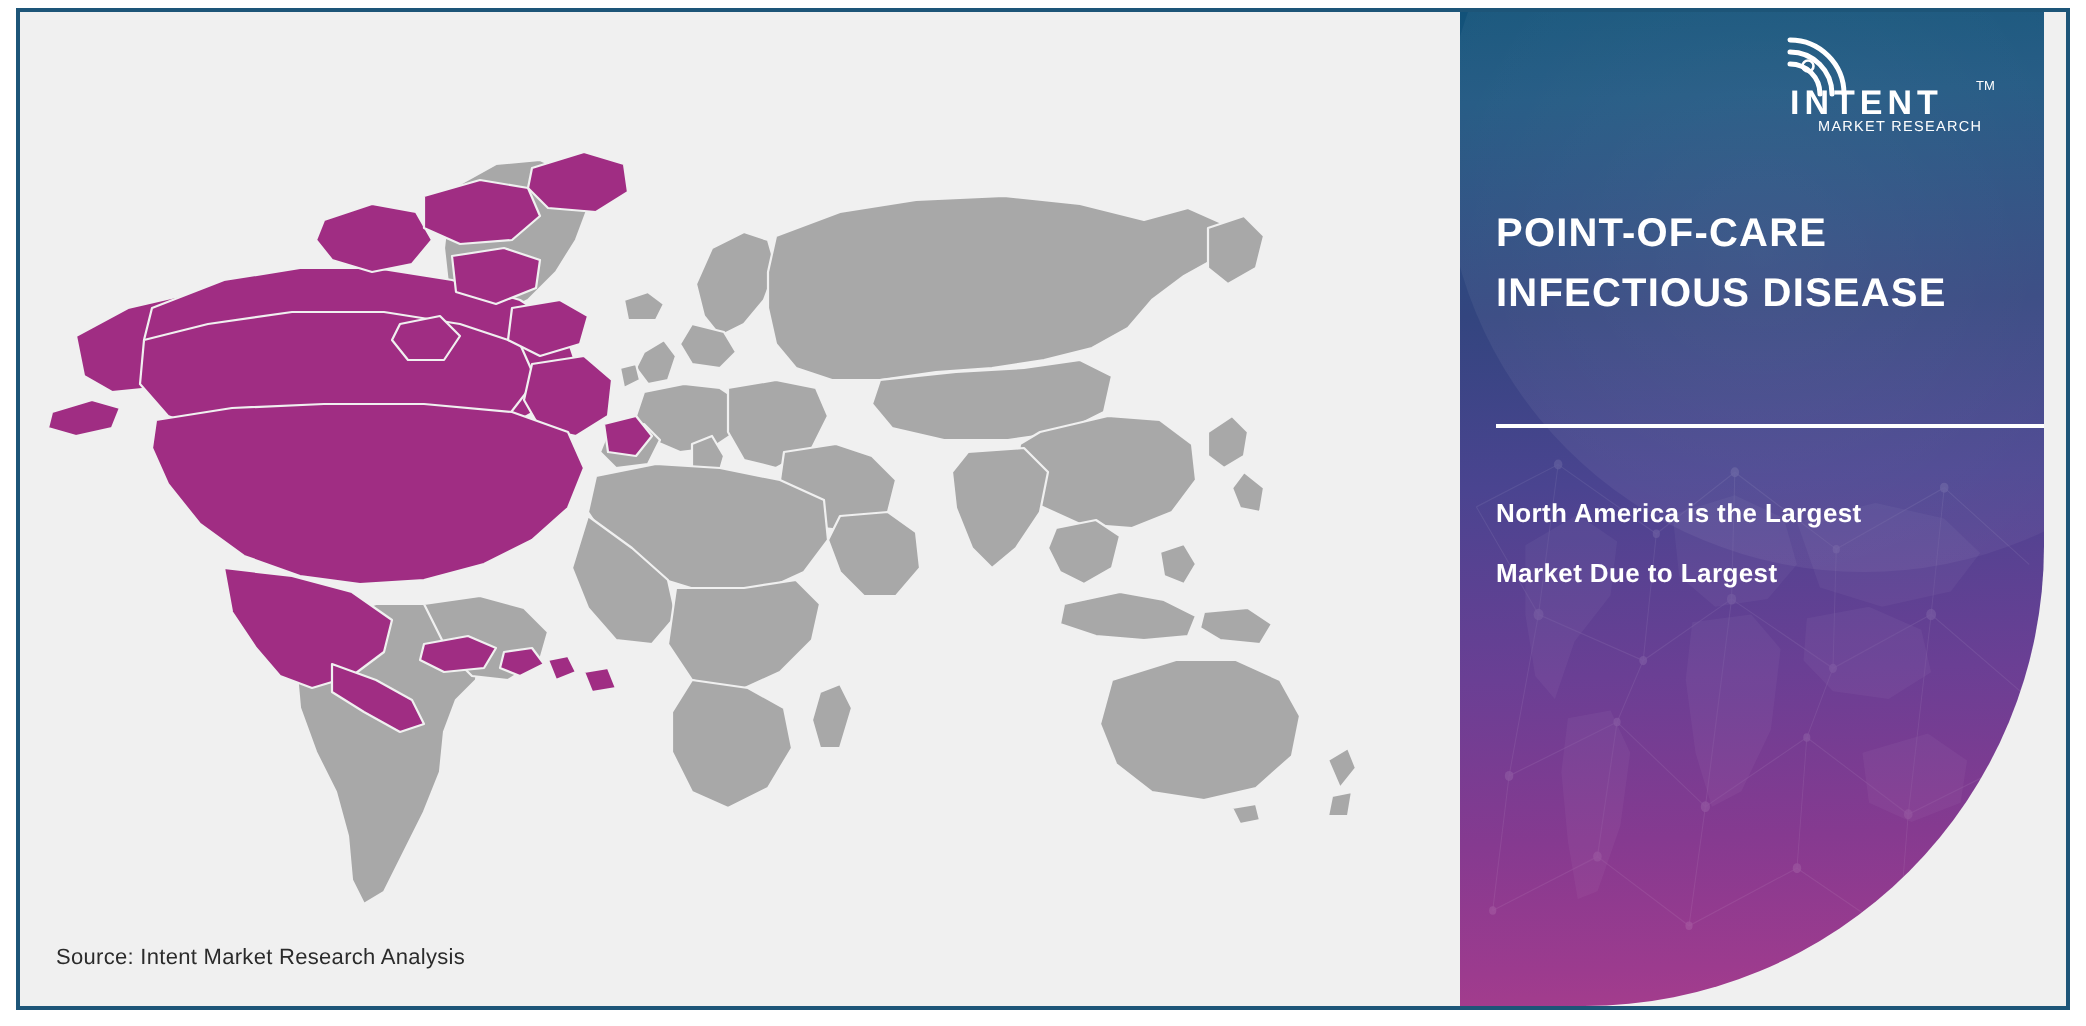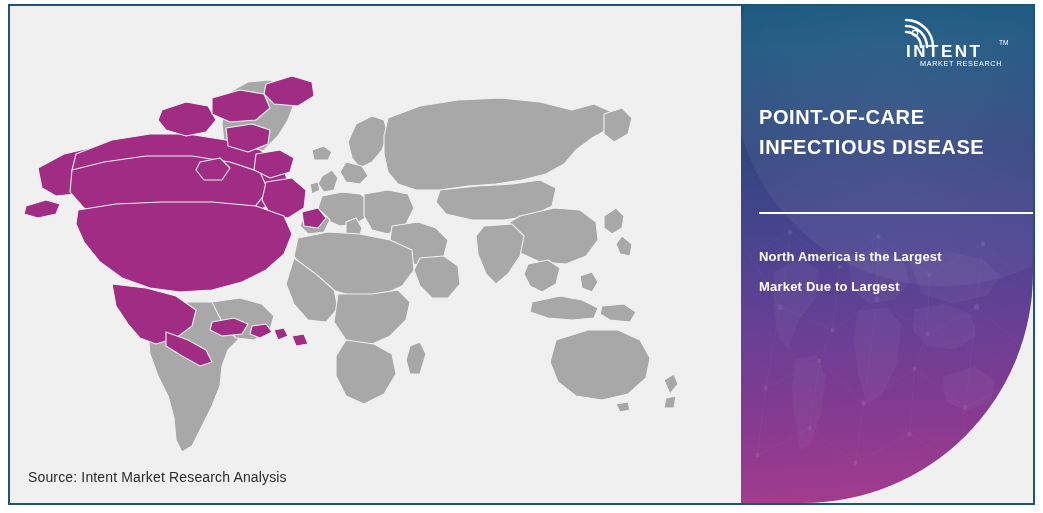--- a/index.html
+++ b/index.html
@@ -40,30 +40,30 @@
     position: absolute;
     left: 6px;
     top: 52px;
     width: 666px;
     height: 400px;
   }
   .source-note {
     position: absolute;
     left: 18px;
     bottom: 18px;
-    font-size: 14px;
+    font-size: 11px;
     color: #2b2b2b;
     letter-spacing: 0.15px;
     white-space: nowrap;
   }
 
   
   .side-panel {
     position: absolute;
-    right: 0;
+    right: 11px;
     top: 0;
     width: 292px;
     height: 100%;
     background: linear-gradient(178deg,
                 #125279 0%,
                 #1d5580 9%,
                 #33457f 30%,
                 #4a4490 47%,
                 #6a3f94 66%,
                 #853a90 82%,

